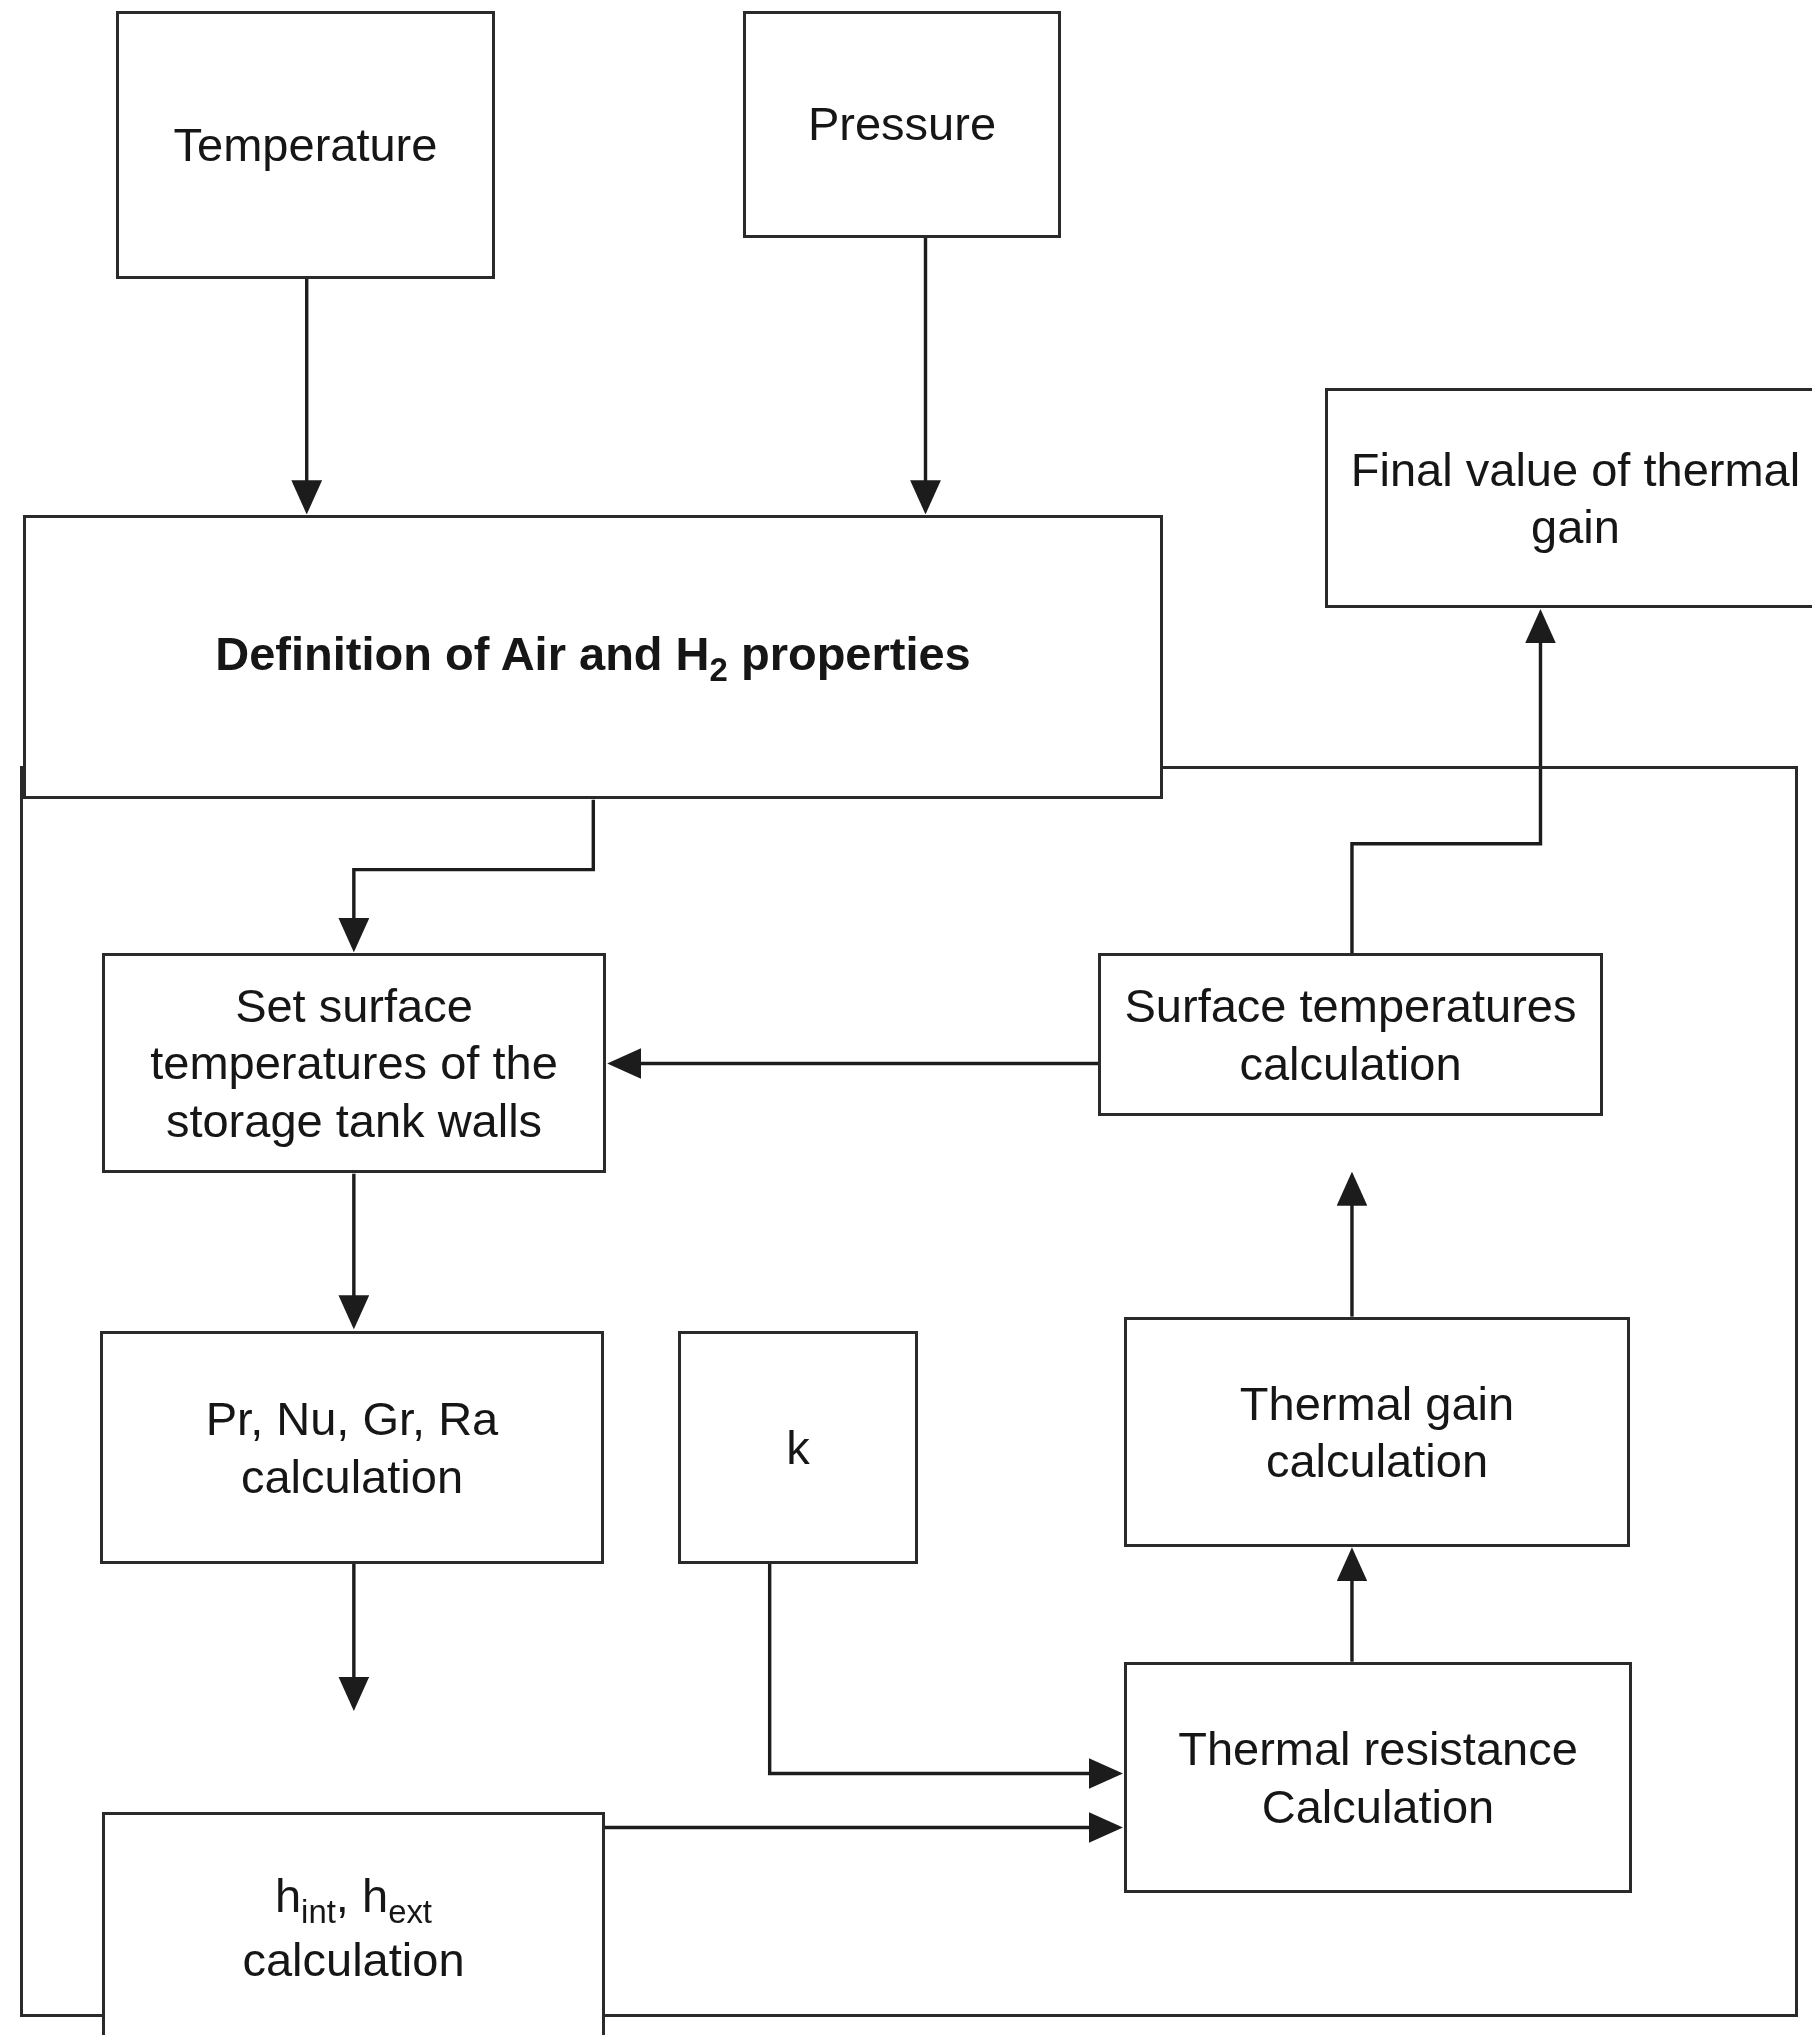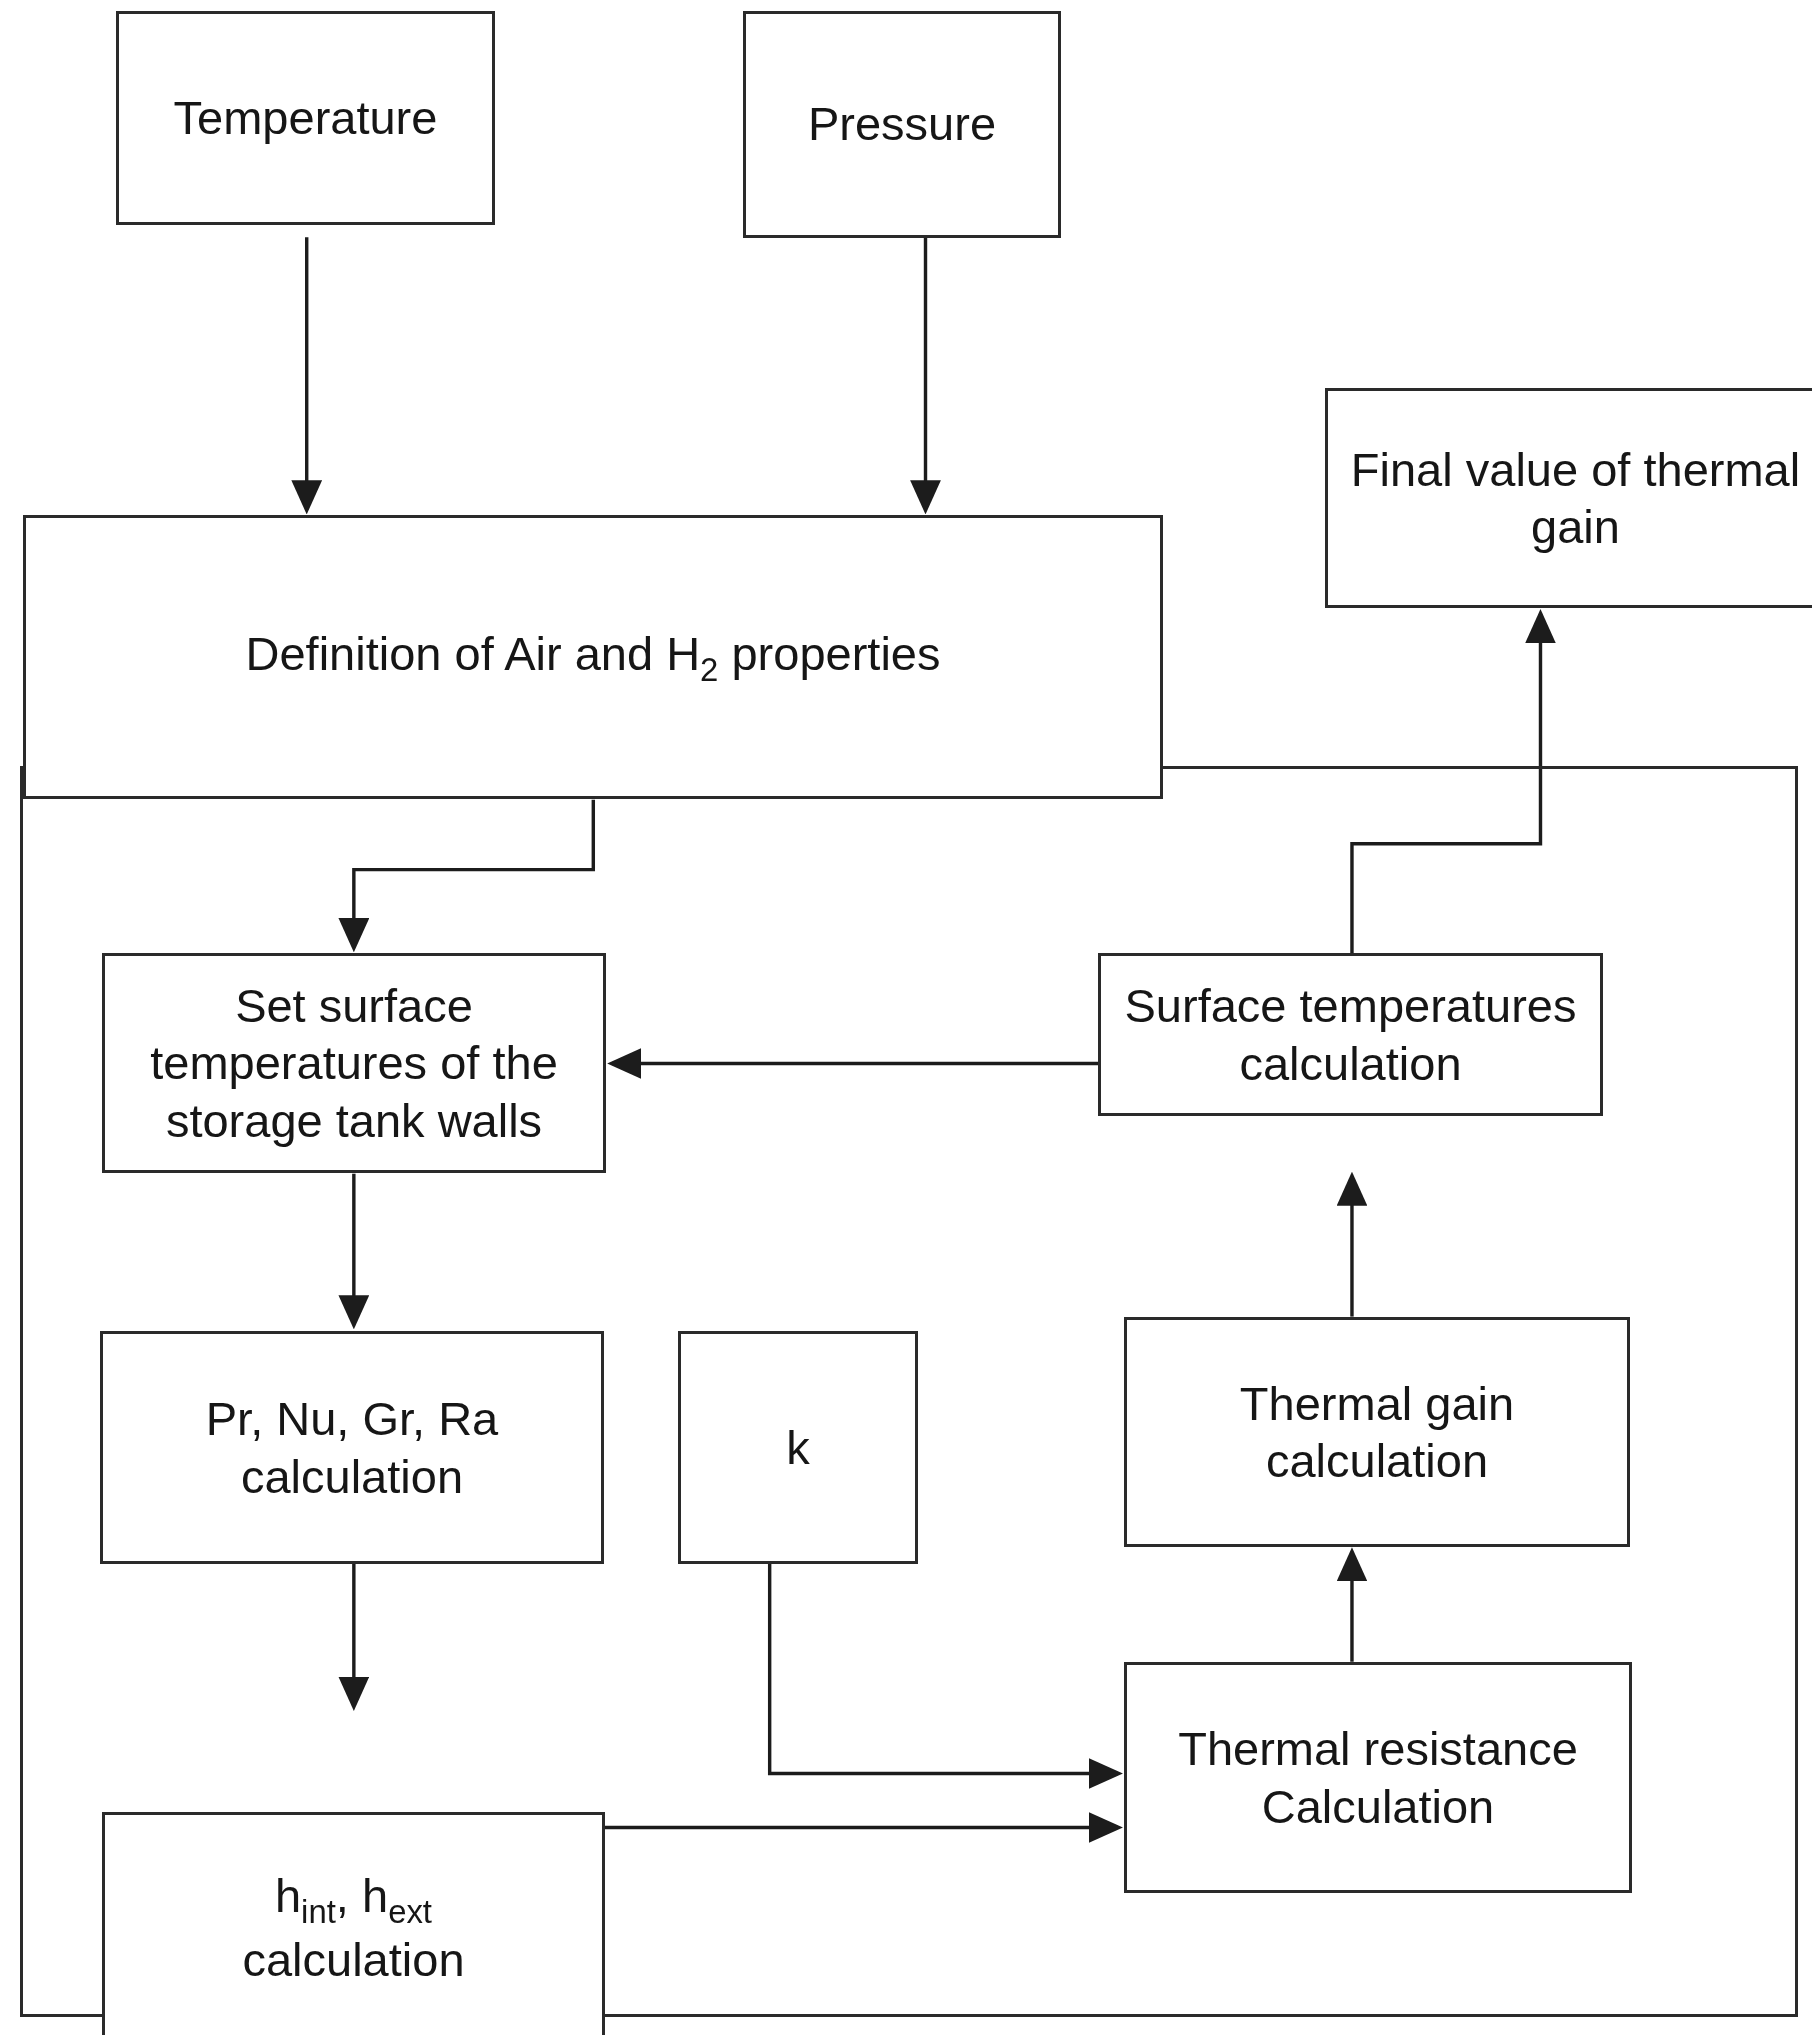--- a/index.html
+++ b/index.html
@@ -42,23 +42,23 @@
     box-sizing: border-box;
     border: 3.8px solid #2a2a2a;
     background: transparent;
   }
   .line { display: block; }
   .sub {
     font-size: 0.7em;
     vertical-align: -0.32em;
   }
   
-  #n-temperature       { left: 116px;  top: 10.6px;   width: 379px;  height: 214px; }
+  #n-temperature       { left: 116px;  top: 10.6px;   width: 379px;  height: 268px; }
   #n-pressure          { left: 743px;  top: 10.6px;   width: 318px;  height: 227px; }
-  #n-definition        { left: 23px;   top: 515px;  width: 1140px; height: 284px; }
+  #n-definition        { left: 23px;   top: 515px;  width: 1140px; height: 284px; font-weight: bold; }
   #n-final-value       { left: 1291px; top: 388px;  width: 501px;  height: 220px; margin-left: 34px; }
   #n-container         { left: 20px;   top: 766px; width: 1778px; height: 1251px; }
   #n-set-surface       { left: 102px;  top: 953px; width: 504px;  height: 220px; }
   #n-surface-temps     { left: 1098px; top: 953px; width: 505px;  height: 163px; }
   #n-pr-calc           { left: 100px;  top: 1331px; width: 504px;  height: 233px; }
   #n-k                 { left: 678px;  top: 1331px; width: 240px;  height: 233px; }
   #n-thermal-gain      { left: 1124px; top: 1317px; width: 506px;  height: 230px; }
   #n-h-calc            { left: 102px;  top: 1812px; width: 503px;  height: 231px; }
   #n-thermal-resist    { left: 1124px; top: 1662px; width: 508px;  height: 231px; }
   .connector {

